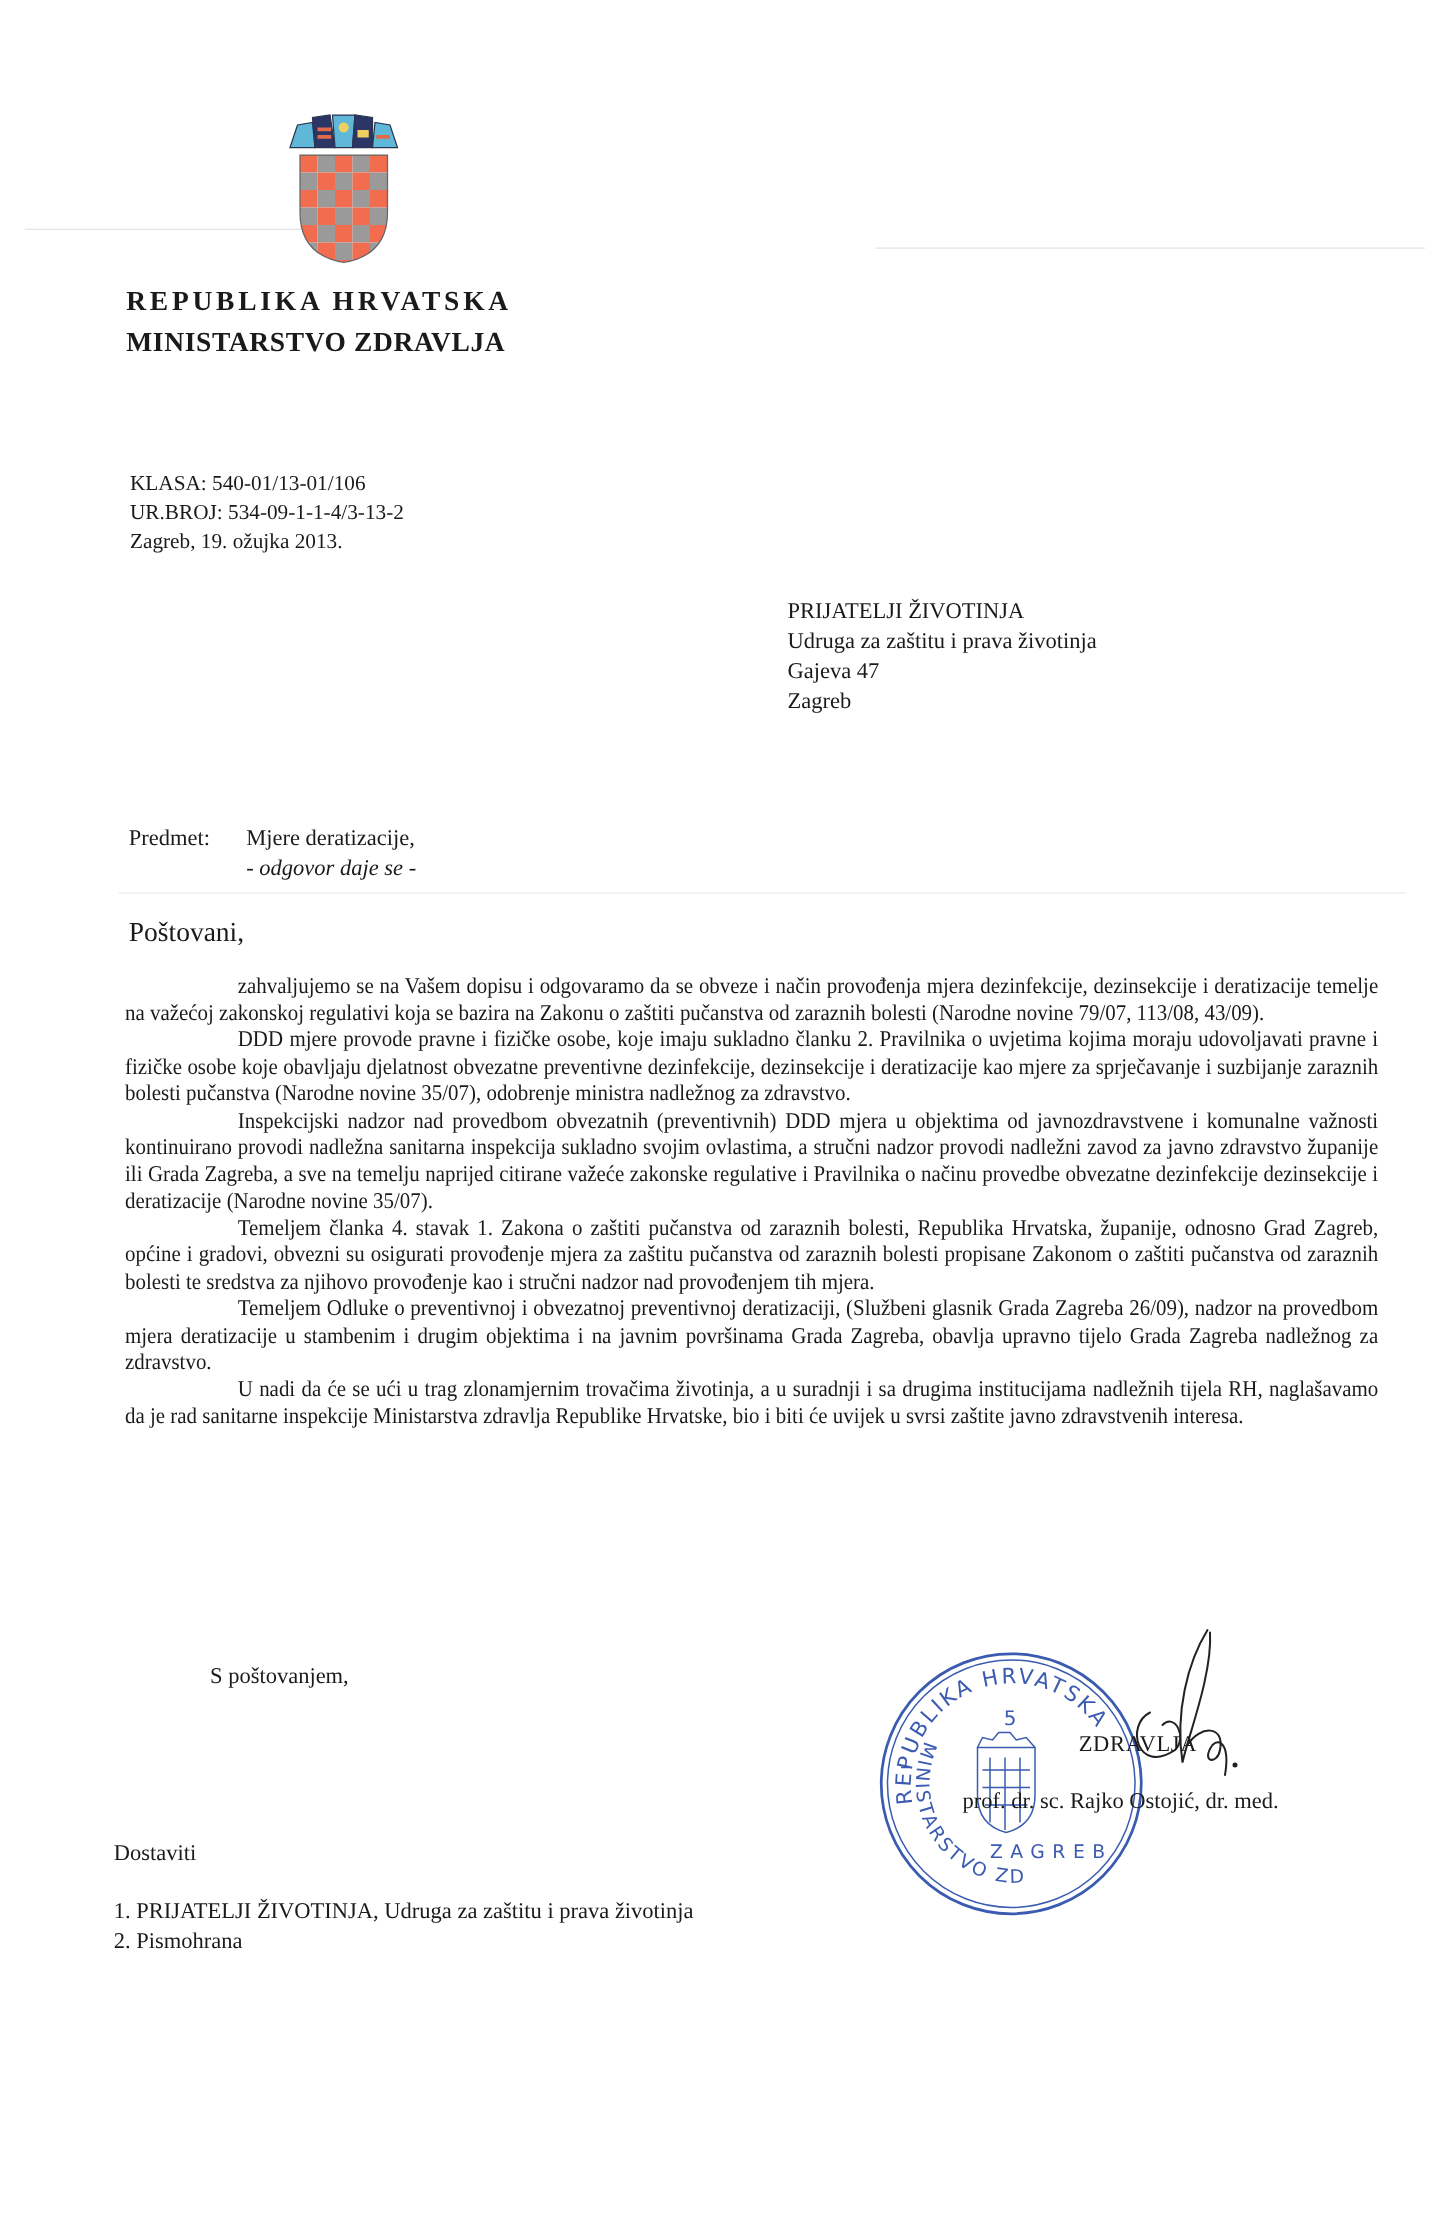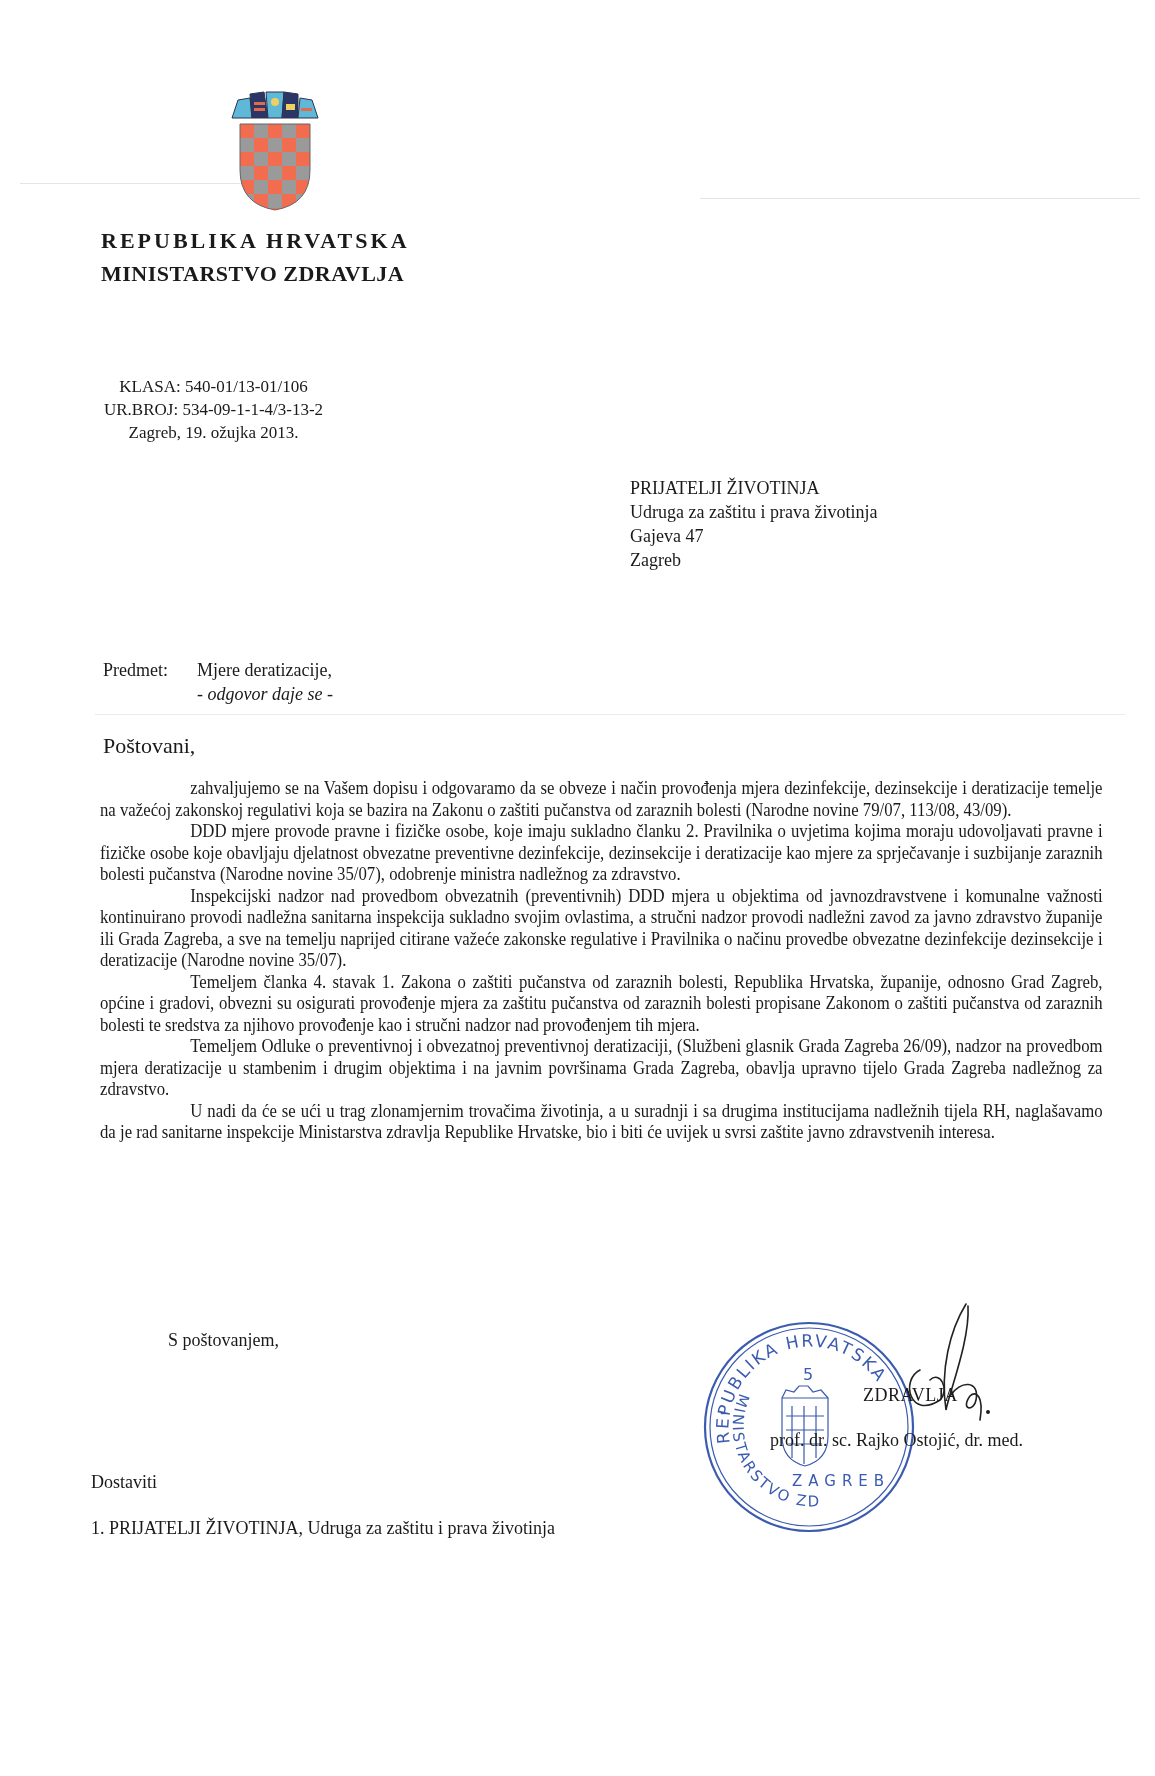--- a/index.html
+++ b/index.html
@@ -5,21 +5,21 @@
   html, body { margin: 0; padding: 0; background: #ffffff; }
   body {
     width: 1155px; height: 1776px; position: relative; overflow: hidden;
     font-family: "Liberation Serif", "DejaVu Serif", serif; color: #1a1a1a;
   }
   .abs { position: absolute; }
   .scanline { position: absolute; height: 1px; background: #d8d8d8; opacity: .7; }
   .crest { left: 228px; top: 86px; width: 94px; height: 126px; }
   .hdr1 { left: 101px; top: 228px; font-size: 22px; font-weight: bold; letter-spacing: 3px; }
   .hdr2 { left: 101px; top: 261px; font-size: 22px; font-weight: bold; letter-spacing: .5px; }
-  .meta { left: 104px; top: 375px; font-size: 17px; line-height: 23px; text-align: center; }
+  .meta { left: 104px; top: 375px; font-size: 17px; line-height: 23px; }
   .recip { left: 630px; top: 476px; font-size: 18px; line-height: 24px; }
   .subj { left: 103px; top: 658px; font-size: 18px; line-height: 24px; }
   .subj .lbl { display: inline-block; width: 94px; }
   .subj .l2 { padding-left: 94px; font-style: italic; }
   .greet { left: 103px; top: 733px; font-size: 22px; }
   .body { left: 100px; top: 778px; width: 1002px; font-size: 18px; line-height: 21.5px;
           text-align: justify; transform: scaleX(.93); transform-origin: left top; width: 1078px; }
   .body p { margin: 0; text-indent: 97px; }
   .closing { left: 168px; top: 1330px; font-size: 18px; }
   .stamp { left: 700px; top: 1318px; width: 218px; height: 218px; }
@@ -167,13 +167,14 @@
     </g>
   </svg>
 </div>
 <div class="abs title">ZDRAVLJA</div>
 <div class="abs signer">prof. dr. sc. Rajko Ostojić, dr. med.</div>
 
 <div class="abs deliver">
   <div>Dostaviti</div>
   <div class="gap"></div>
   <div>1. PRIJATELJI ŽIVOTINJA, Udruga za zaštitu i prava životinja</div>
+  <div>2. Pismohrana</div>
 </div>
 
 </body></html>

